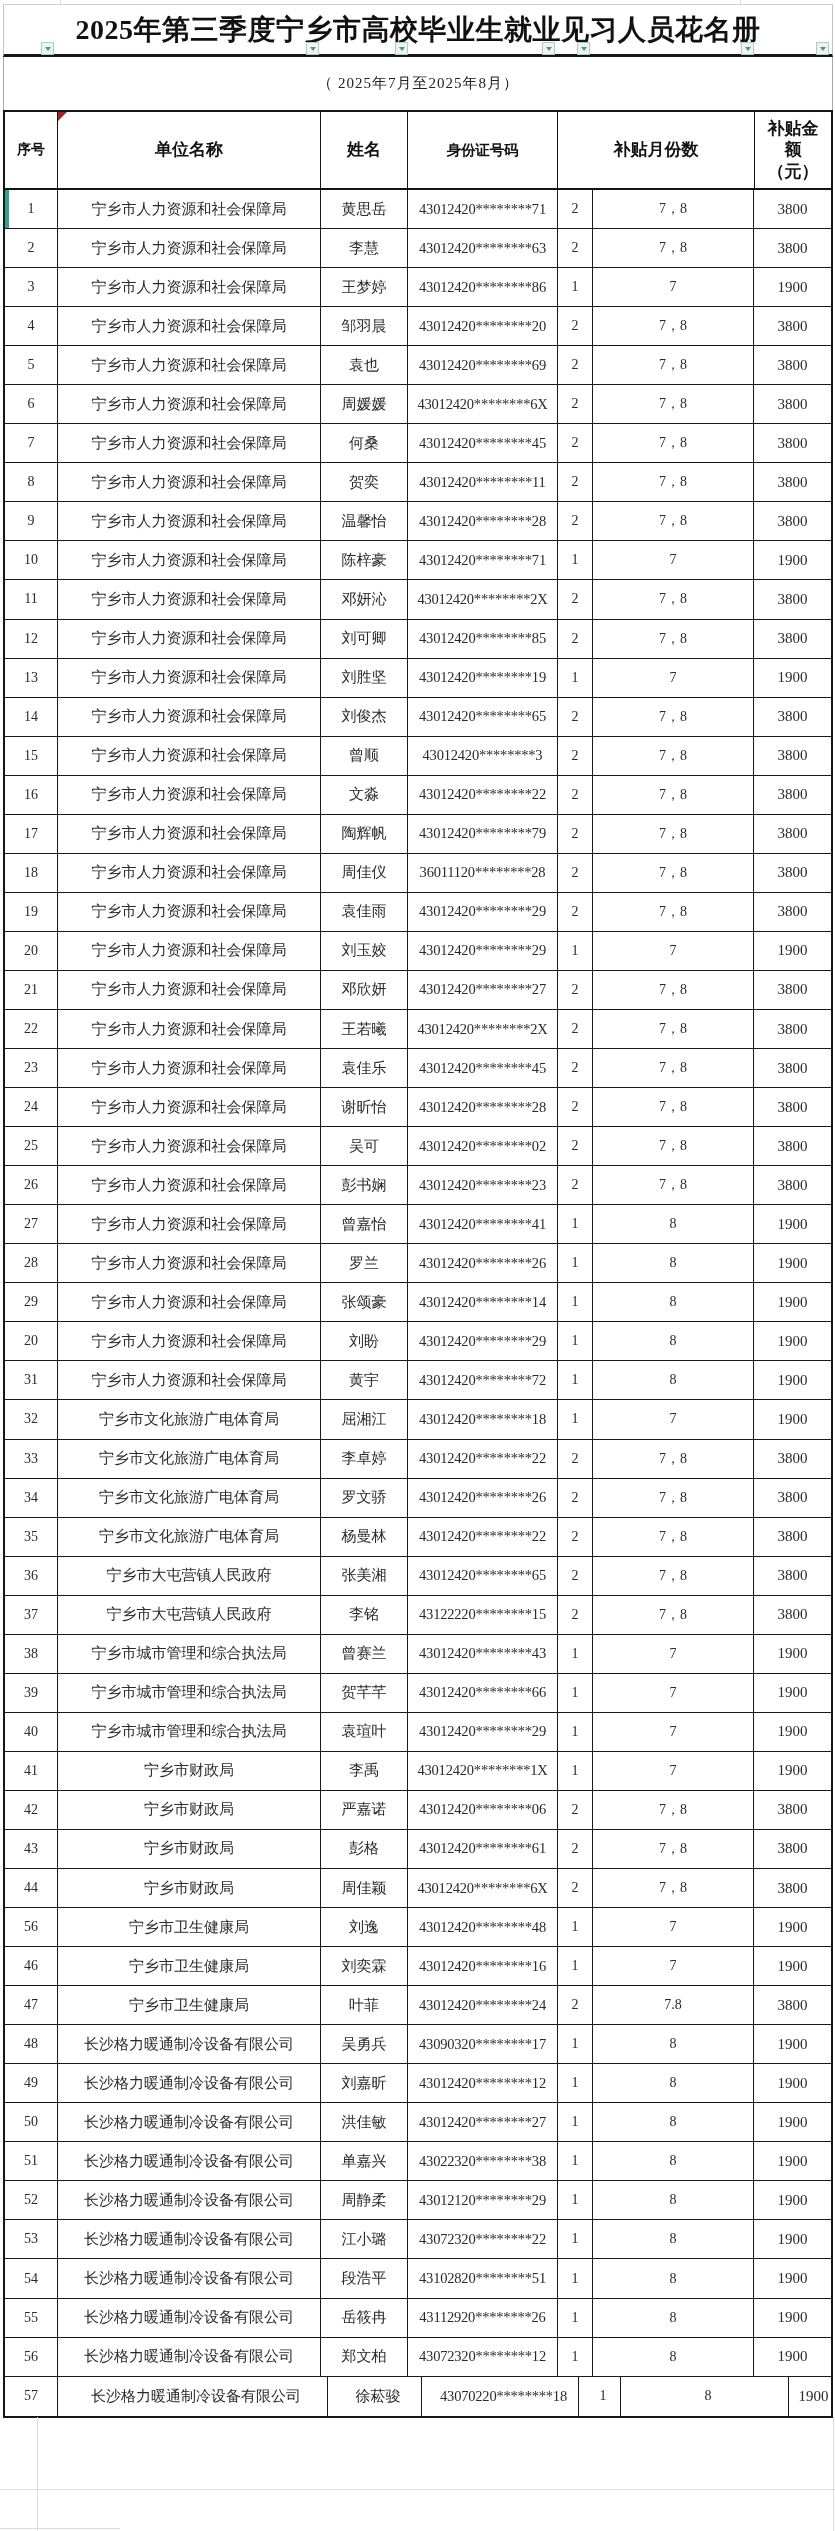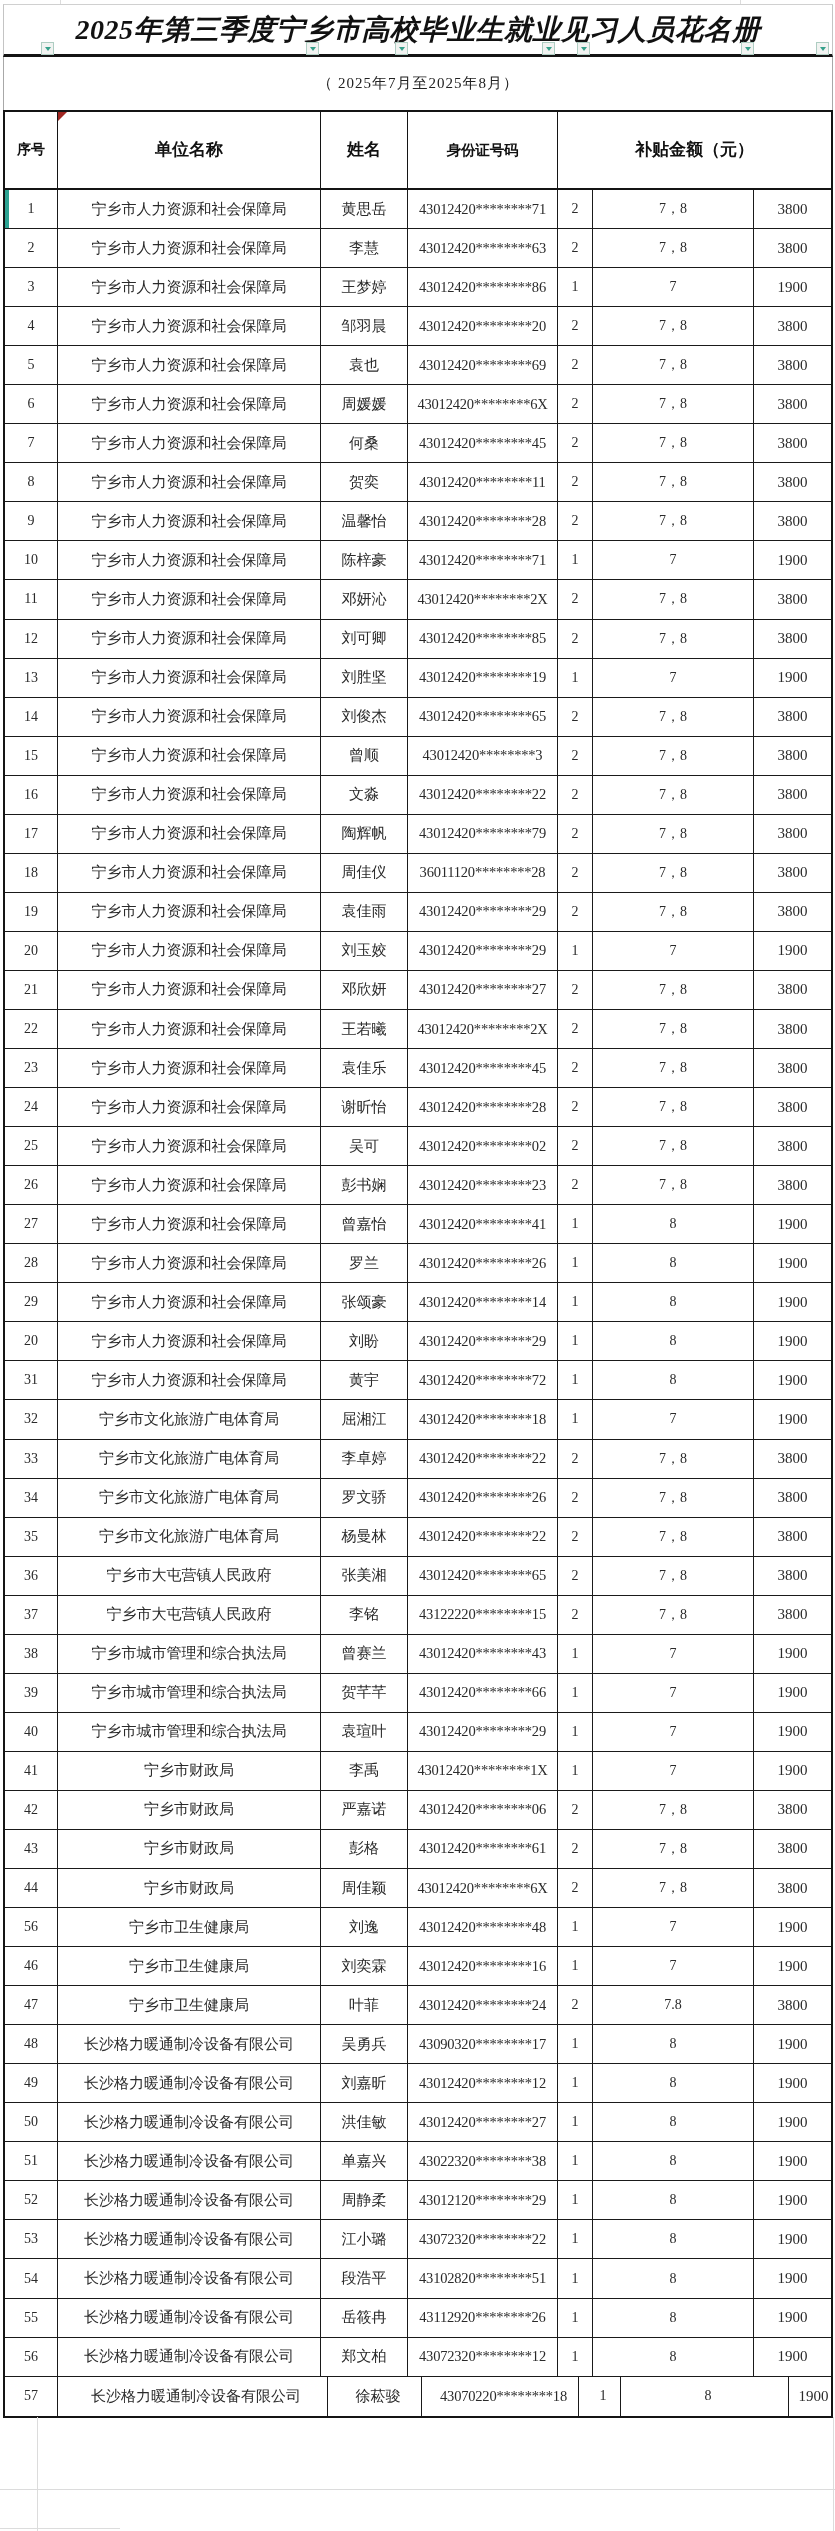--- a/index.html
+++ b/index.html
@@ -12,21 +12,21 @@
   .gridline{position:absolute;background:#dcdcdc;}
   .sheet{position:absolute;left:3px;top:4px;width:830px;}
 
   
   .title-row{
     position:relative;height:53px;box-sizing:border-box;
     border-top:1px solid #d0d0d0;border-left:1px solid #c4c4c4;border-right:1px solid #c4c4c4;
     border-bottom:3px solid #141414;
     display:flex;align-items:center;justify-content:center;background:#fff;
   }
-  .title-text{font-size:28px;font-weight:bold;color:#111;letter-spacing:.5px;white-space:nowrap;font-style:italic;}
+  .title-text{font-size:28px;font-weight:bold;color:#111;letter-spacing:.5px;white-space:nowrap;}
   .fbtn{
     position:absolute;top:37px;width:13px;height:13px;box-sizing:border-box;
     background:#f1f3f1;border:1px solid #aecdc2;
     display:flex;align-items:center;justify-content:center;
   }
   .fbtn i{display:block;width:0;height:0;border-left:3px solid transparent;border-right:3px solid transparent;border-top:4px solid #36a18b;}
 
   
   .subtitle-row{
     height:53px;box-sizing:border-box;background:#fff;
@@ -105,20 +105,21 @@
 
   <div class="tablebox">
     <div class="hrow">
       <div class="hc c-no">序号</div>
       <div class="hc c-unit">
         <span class="note-tri"></span>
         <span>单位名称</span>
       </div>
       <div class="hc c-name">姓名</div>
       <div class="hc c-id">身份证号码</div>
+      <div class="hc h-months">补贴月份数</div>
       <div class="hc h-amt">补贴金额（元）</div>
     </div>
     <div id="tbody">
   <div class="trow">
     <div class="tc c-no">1</div>
     <div class="tc c-unit">宁乡市人力资源和社会保障局</div>
     <div class="tc c-name">黄思岳</div>
     <div class="tc c-id">43012420********71</div>
     <div class="tc c-cnt">2</div>
     <div class="tc c-months">7，8</div>

